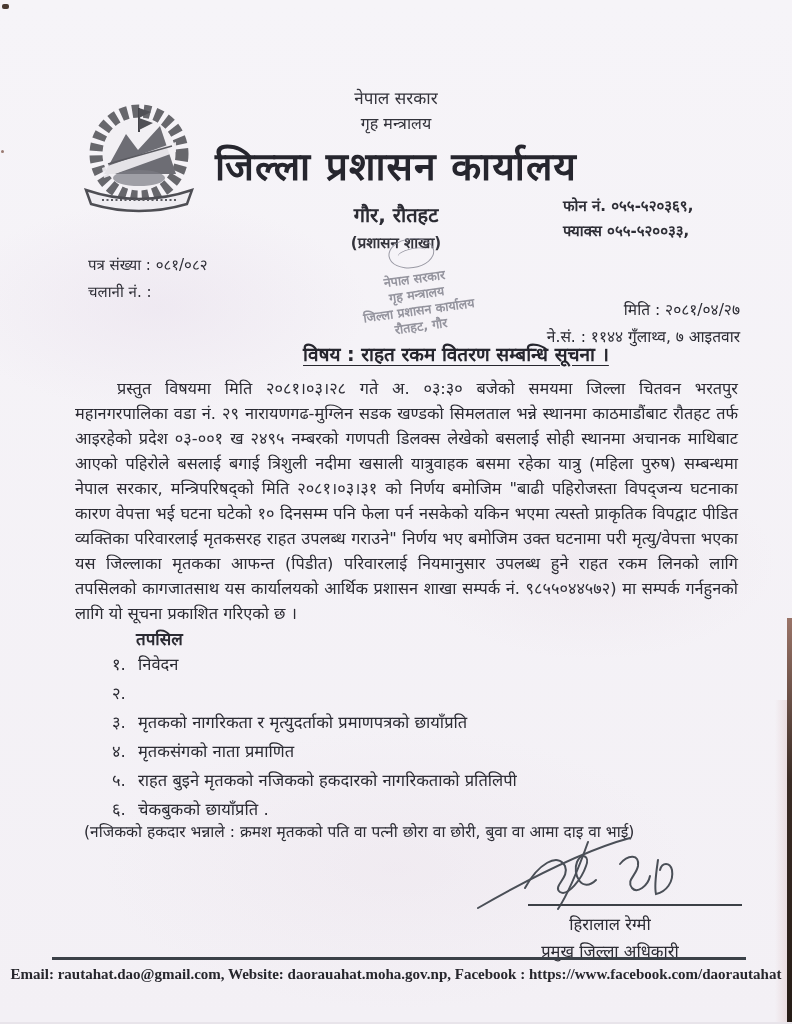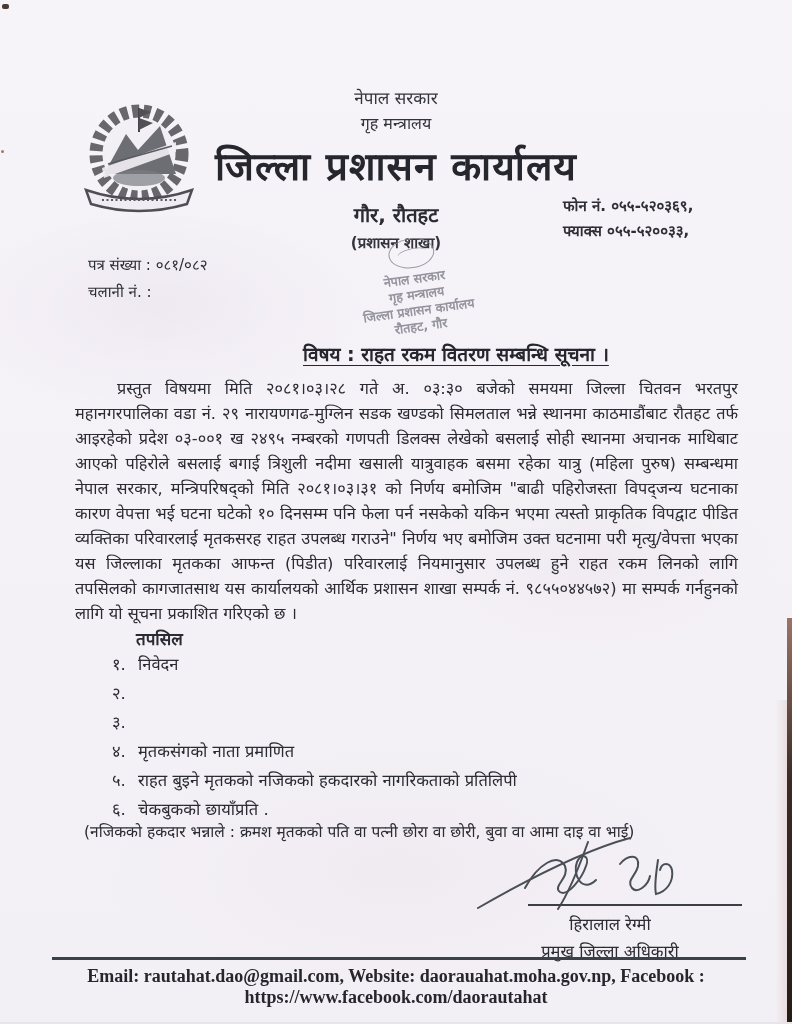--- a/index.html
+++ b/index.html
@@ -68,21 +68,21 @@
   .list-num { width:26px; }
   .note { position:absolute; left:84px; top:820px; font-size:15.5px; color:#2b2b33; }
 
   .sigblock { position:absolute; left:470px; top:836px; width:280px; text-align:center; }
   .sig-svg { display:block; }
   .sig-name { font-size:16.5px; color:#2b2b33; margin-top:2px; }
   .sig-title { font-size:16.5px; color:#2b2b33; margin-top:4px; }
 
   .footer-line { position:absolute; left:52px; top:957px; width:694px; height:3px; background:#3b4148; }
   .footer-text { position:absolute; left:0; top:966px; width:100%; text-align:center;
-    font-family:"Liberation Serif", serif; font-weight:bold; font-size:18px; color:#26262c; }
+    font-family:"Liberation Serif", serif; font-weight:bold; font-size:15px; color:#26262c; }
 </style>
 </head>
 <body>
 
 <div class="paper">
 
   <div class="edge-right"></div>
   <div class="edge-right-soft"></div>
   <div class="speck-tl"></div>
   <div class="speck-l"></div>
@@ -122,37 +122,42 @@
   </div>
 
   <div class="stamp">
     <div class="stamp-emblem"></div>
     <div>नेपाल सरकार</div>
     <div>गृह मन्त्रालय</div>
     <div>जिल्ला प्रशासन कार्यालय</div>
     <div>रौतहट, गौर</div>
   </div>
 
+  <div class="dateblock">
+    <div>मिति : २०८१/०४/२७</div>
+    <div>ने.सं. : ११४४ गुँलाथ्व, ७ आइतवार</div>
+  </div>
 
   <div class="subject">विषय : राहत रकम वितरण सम्बन्धि सूचना ।</div>
 
   <div class="body-par">प्रस्तुत विषयमा मिति २०८१।०३।२८ गते अ. ०३:३० बजेको समयमा जिल्ला चितवन भरतपुर महानगरपालिका वडा नं. २९ नारायणगढ-मुग्लिन सडक खण्डको सिमलताल भन्ने स्थानमा काठमाडौंबाट रौतहट तर्फ आइरहेको प्रदेश ०३-००१ ख २४९५ नम्बरको गणपती डिलक्स लेखेको बसलाई सोही स्थानमा अचानक माथिबाट आएको पहिरोले बसलाई बगाई त्रिशुली नदीमा खसाली यात्रुवाहक बसमा रहेका यात्रु (महिला पुरुष) सम्बन्धमा नेपाल सरकार, मन्त्रिपरिषद्को मिति २०८१।०३।३१ को निर्णय बमोजिम "बाढी पहिरोजस्ता विपद्जन्य घटनाका कारण वेपत्ता भई घटना घटेको १० दिनसम्म पनि फेला पर्न नसकेको यकिन भएमा त्यस्तो प्राकृतिक विपद्वाट पीडित व्यक्तिका परिवारलाई मृतकसरह राहत उपलब्ध गराउने" निर्णय भए बमोजिम उक्त घटनामा परी मृत्यु/वेपत्ता भएका यस जिल्लाका मृतकका आफन्त (पिडीत) परिवारलाई नियमानुसार उपलब्ध हुने राहत रकम लिनको लागि तपसिलको कागजातसाथ यस कार्यालयको आर्थिक प्रशासन शाखा सम्पर्क नं. ९८५५०४४५७२) मा सम्पर्क गर्नहुनको लागि यो सूचना प्रकाशित गरिएको छ ।</div>
 
   <div class="tapsil">तपसिल</div>
 
   <div class="list">
     <div class="list-row">
       <span class="list-num">१.</span>
       <span>निवेदन</span>
     </div>
     <div class="list-row">
       <span class="list-num">२.</span>
     </div>
     <div class="list-row">
       <span class="list-num">३.</span>
+      <span>मृतकको नागरिकता र मृत्युदर्ताको प्रमाणपत्रको छायाँप्रति</span>
     </div>
     <div class="list-row">
       <span class="list-num">४.</span>
       <span>मृतकसंगको नाता प्रमाणित</span>
     </div>
     <div class="list-row">
       <span class="list-num">५.</span>
       <span>राहत बुइने मृतकको नजिकको हकदारको नागरिकताको प्रतिलिपी</span>
     </div>
     <div class="list-row">

